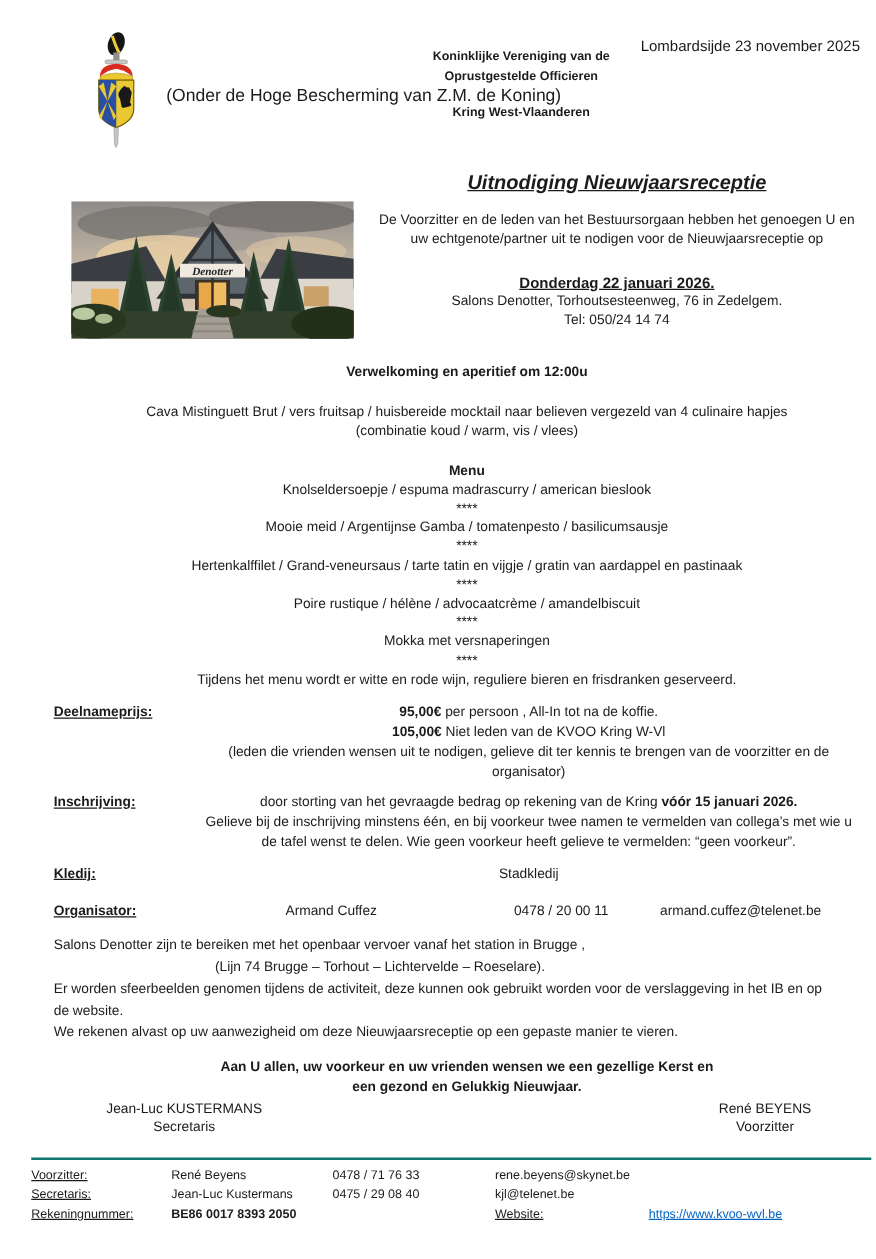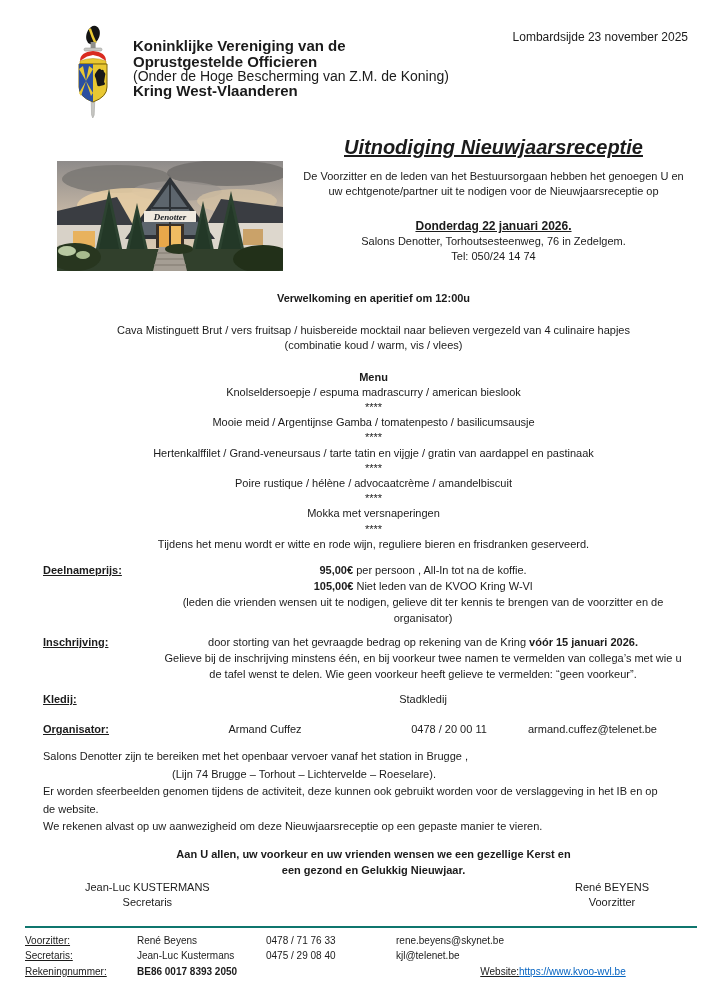--- a/index.html
+++ b/index.html
@@ -5,28 +5,28 @@
   html,body{margin:0;padding:0;background:#fff;}
   .page{
     position:relative;width:701px;height:1007px;background:#fff;overflow:hidden;
     font-family:"Liberation Sans",sans-serif;color:#1b1b1b;font-size:11px;
     box-sizing:border-box;padding-top:25px;
   }
   
   .header{position:relative;height:112px;}
   .crest{position:absolute;left:57px;top:0;}
   .org{margin-left:133px;padding-top:13px;line-height:16px;}
-  .org-bold{font-weight:bold;font-size:15px;}
+  .org-bold{font-weight:bold;font-size:10px;text-align:center;}
   .org-small{font-size:14px;line-height:13px;}
   .dateline{position:absolute;right:13px;top:5px;font-size:12px;}
   
   .invite-section{position:relative;height:152px;}
   .venue-photo{position:absolute;left:57px;top:24px;}
   .invite-text{margin-left:298px;margin-right:12px;text-align:center;line-height:15.4px;}
-  .doc-title{font-size:20px;font-weight:bold;font-style:italic;text-decoration:underline;line-height:20px;margin-bottom:12px;}
+  .doc-title{font-size:16px;font-weight:bold;font-style:italic;text-decoration:underline;line-height:20px;margin-bottom:12px;}
   .event-date{font-size:12px;font-weight:bold;text-decoration:underline;margin-top:18px;line-height:16px;}
   
   .centered-block{margin-top:2px;text-align:center;padding-left:57px;padding-right:11px;line-height:15.2px;}
   .bold{font-weight:bold;}
   .gap17{height:17px;} .gap16{height:16px;}
   
   .labeled{margin-left:43px;margin-right:15px;margin-top:10px;}
   .lrow{display:flex;line-height:16px;}
   .lrow .lbl{flex:0 0 117px;font-weight:bold;text-decoration:underline;}
   .lrow .lval{flex:1;text-align:center;}
@@ -41,21 +41,21 @@
   .greeting{margin-top:10px;text-align:center;padding-left:57px;padding-right:11px;line-height:16px;}
   .sig-row{display:flex;justify-content:space-between;margin-top:2px;padding-left:85px;padding-right:52px;line-height:15px;}
   .sig{text-align:center;}
   
   .footer{margin:16px 4px 0 25px;border-top:2px solid #0f766e;padding-top:5px;font-size:10px;line-height:15.5px;}
   .frow{display:flex;}
   .f-lbl{flex:0 0 112px;text-decoration:underline;}
   .f-name{flex:0 0 129px;}
   .f-phone{flex:0 0 130px;}
   .f-acct{flex:0 0 259px;font-weight:bold;}
-  .f-weblbl{flex:0 0 123px;text-decoration:underline;text-align:right;}
+  .f-weblbl{flex:0 0 123px;text-decoration:underline;}
   .f-link{color:#0563C1;text-decoration:underline;}
 </style>
 </head>
 <body>
 
 <div class="page">
 
   <div class="header">
     <svg class="crest" width="70" height="95" viewBox="0 0 70 95">
 

